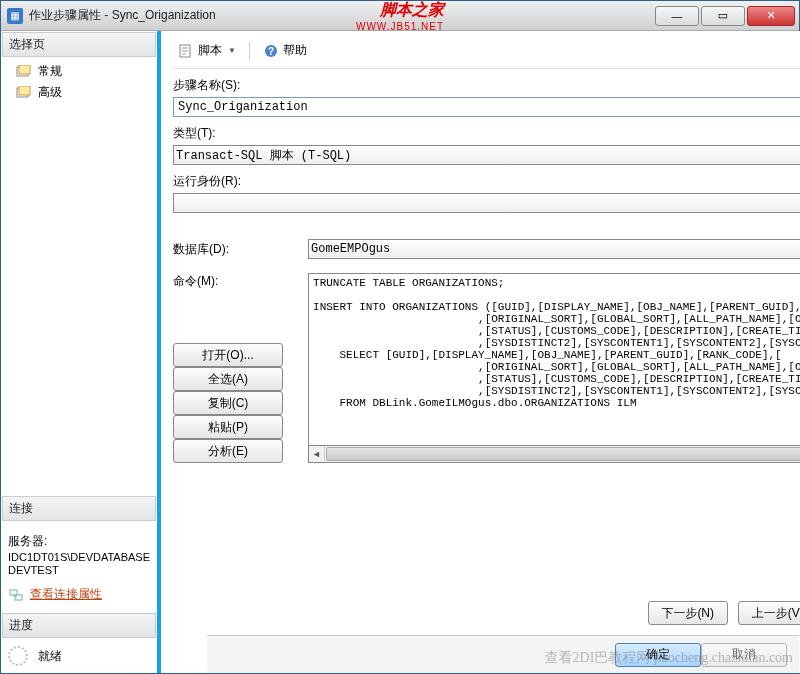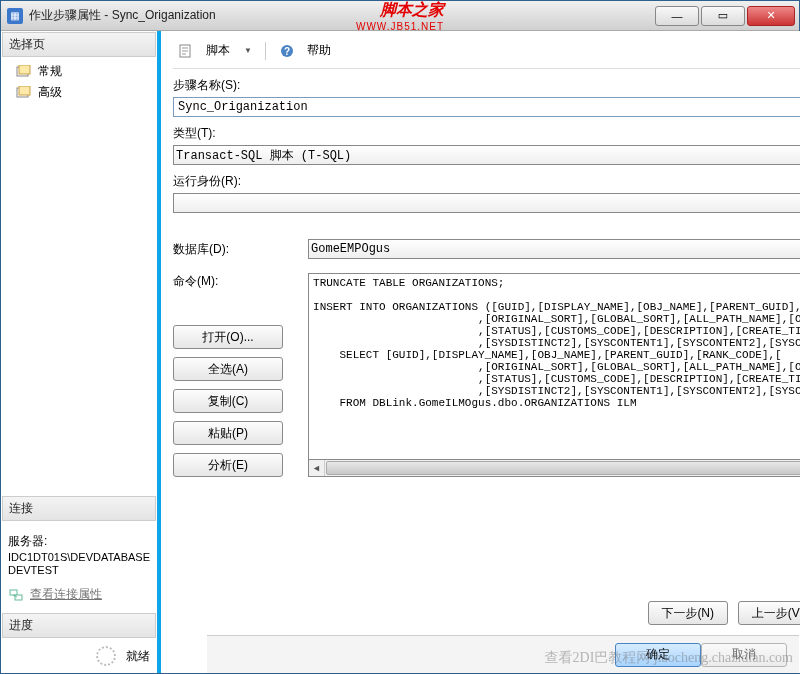--- a/index.html
+++ b/index.html
@@ -17,48 +17,48 @@
 .body-area { display: flex; height: calc(100% - 30px); }
 .sidebar { width: 205px; background: #fff; border-right: 4px solid #0ea5e9; padding: 1px; display: flex; flex-direction: column; }
 .side-section-hdr { background: linear-gradient(#f4f4f4,#e4e4e4); border: 1px solid #ccc; padding: 3px 6px; font-weight: normal; color: #222; margin-bottom: 2px; }
 .side-items { padding: 2px 6px 10px 6px; }
 .side-item { display: flex; align-items: center; gap: 6px; padding: 2px 8px; }
 .side-icon { width: 16px; height: 14px; display: inline-block; }
 .side-icon svg { width: 16px; height: 14px; }
 .side-fill { flex: 1; }
 .main { flex: 1; padding: 8px 12px 8px 12px; display: flex; flex-direction: column; background: #fff; position: relative; }
 .toolbar { display: flex; align-items: center; gap: 4px; padding-bottom: 6px; border-bottom: 1px solid #ddd; margin-bottom: 8px; }
-.tool-btn { display: flex; align-items: center; gap: 12px; padding: 2px 4px; border: 1px solid transparent; }
+.tool-btn { display: flex; align-items: center; gap: 4px; padding: 2px 4px; border: 1px solid transparent; }
 .tool-icon { width: 16px; height: 16px; }
 .tool-sep { width: 1px; height: 18px; background: #ccc; margin: 0 4px; }
 .dropdown-arrow { font-size: 8px; color: #555; margin-left: 2px; }
 .form-row { margin-bottom: 8px; }
 .form-label { margin-bottom: 3px; display: block; color: #000; }
 .text-input { width: 100%; border: 1px solid #7a9ac0; padding: 2px 4px; font-family: "Courier New", monospace; font-size: 12px; height: 20px; }
 .combo { width: 100%; border: 1px solid #888; padding: 1px 2px; font-family: "Courier New", monospace; font-size: 12px; height: 20px; background: linear-gradient(#fff,#eee); display: flex; align-items: center; justify-content: space-between; }
 .db-row { display: flex; align-items: center; margin: 18px 0 8px 0; }
 .db-row .form-label { width: 135px; margin-bottom: 0; }
 .db-row .combo { flex: 1; }
 .cmd-area { display: flex; margin-top: 6px; }
 .cmd-left { width: 135px; display: flex; flex-direction: column; }
-.cmd-buttons { display: flex; flex-direction: column; gap: 8px; margin-top: 32px; }
+.cmd-buttons { display: flex; flex-direction: column; gap: 0; margin-top: 50px; }
 .std-btn { height: 24px; border: 1px solid #8a8a8a; border-radius: 3px; background: linear-gradient(#fdfdfd,#e6e6e6); font-size: 12px; width: 110px; cursor: default; }
 .cmd-right { flex: 1; display: flex; flex-direction: column; }
 .code-box { flex: 1; border: 1px solid #888; background: #fff; font-family: "Courier New", monospace; font-size: 11px; padding: 3px 4px; white-space: pre; overflow: hidden; height: 288px; position: relative; }
 .scroll-h { height: 17px; border: 1px solid #888; border-top: none; background: #f0f0f0; position: relative; }
 .scroll-thumb { position: absolute; left: 17px; right: 17px; top: 1px; bottom: 1px; background: linear-gradient(#e8e8e8,#c8c8c8); border: 1px solid #aaa; border-radius: 2px; }
 .scroll-arr { position: absolute; width: 16px; top: 0; bottom: 0; display: flex; align-items: center; justify-content: center; font-size: 9px; color: #555; }
 .scroll-arr.l { left: 0; border-right: 1px solid #ccc; }
 .scroll-arr.r { right: 0; border-left: 1px solid #ccc; }
-.link { color: #737373; text-decoration: underline; cursor: pointer; }
+.link { color: #c2410c; text-decoration: underline; cursor: pointer; }
 .conn-block { padding: 4px 6px 10px 6px; font-size: 12px; }
 .conn-block .lbl { margin-top: 6px; }
 .conn-block .val { font-family: Tahoma, sans-serif; font-size: 11px; margin-top: 1px; }
 .view-link-row { display: flex; align-items: center; gap: 6px; margin-top: 10px; }
-.progress-block { padding: 6px 6px; display: flex; align-items: center; gap: 10px; justify-content: flex-end; }
+.progress-block { padding: 6px 6px; display: flex; align-items: center; gap: 10px; }
 .spinner { width: 20px; height: 20px; border: 2px dotted #bbb; border-radius: 50%; }
 .bottom-btns { position: absolute; right: 14px; bottom: 48px; display: flex; gap: 10px; }
 .bottom-btns .std-btn { width: 80px; }
 .dialog-footer { position: absolute; bottom: 0; left: 206px; right: 0; height: 38px; border-top: 1px solid #ccc; background: #f4f4f4; display: flex; align-items: center; justify-content: flex-end; padding-right: 12px; }
 .dialog-footer .std-btn { width: 86px; }
 .ok-btn { background: linear-gradient(#d6ecff,#a8d4ff); border-color: #4a84c4; }
 .corner-wm { position: absolute; right: 6px; bottom: 6px; color: rgba(120,120,120,0.5); font-size: 14px; pointer-events: none; font-family: "SimSun", serif; }
 </style>
 </head>
 <body>

